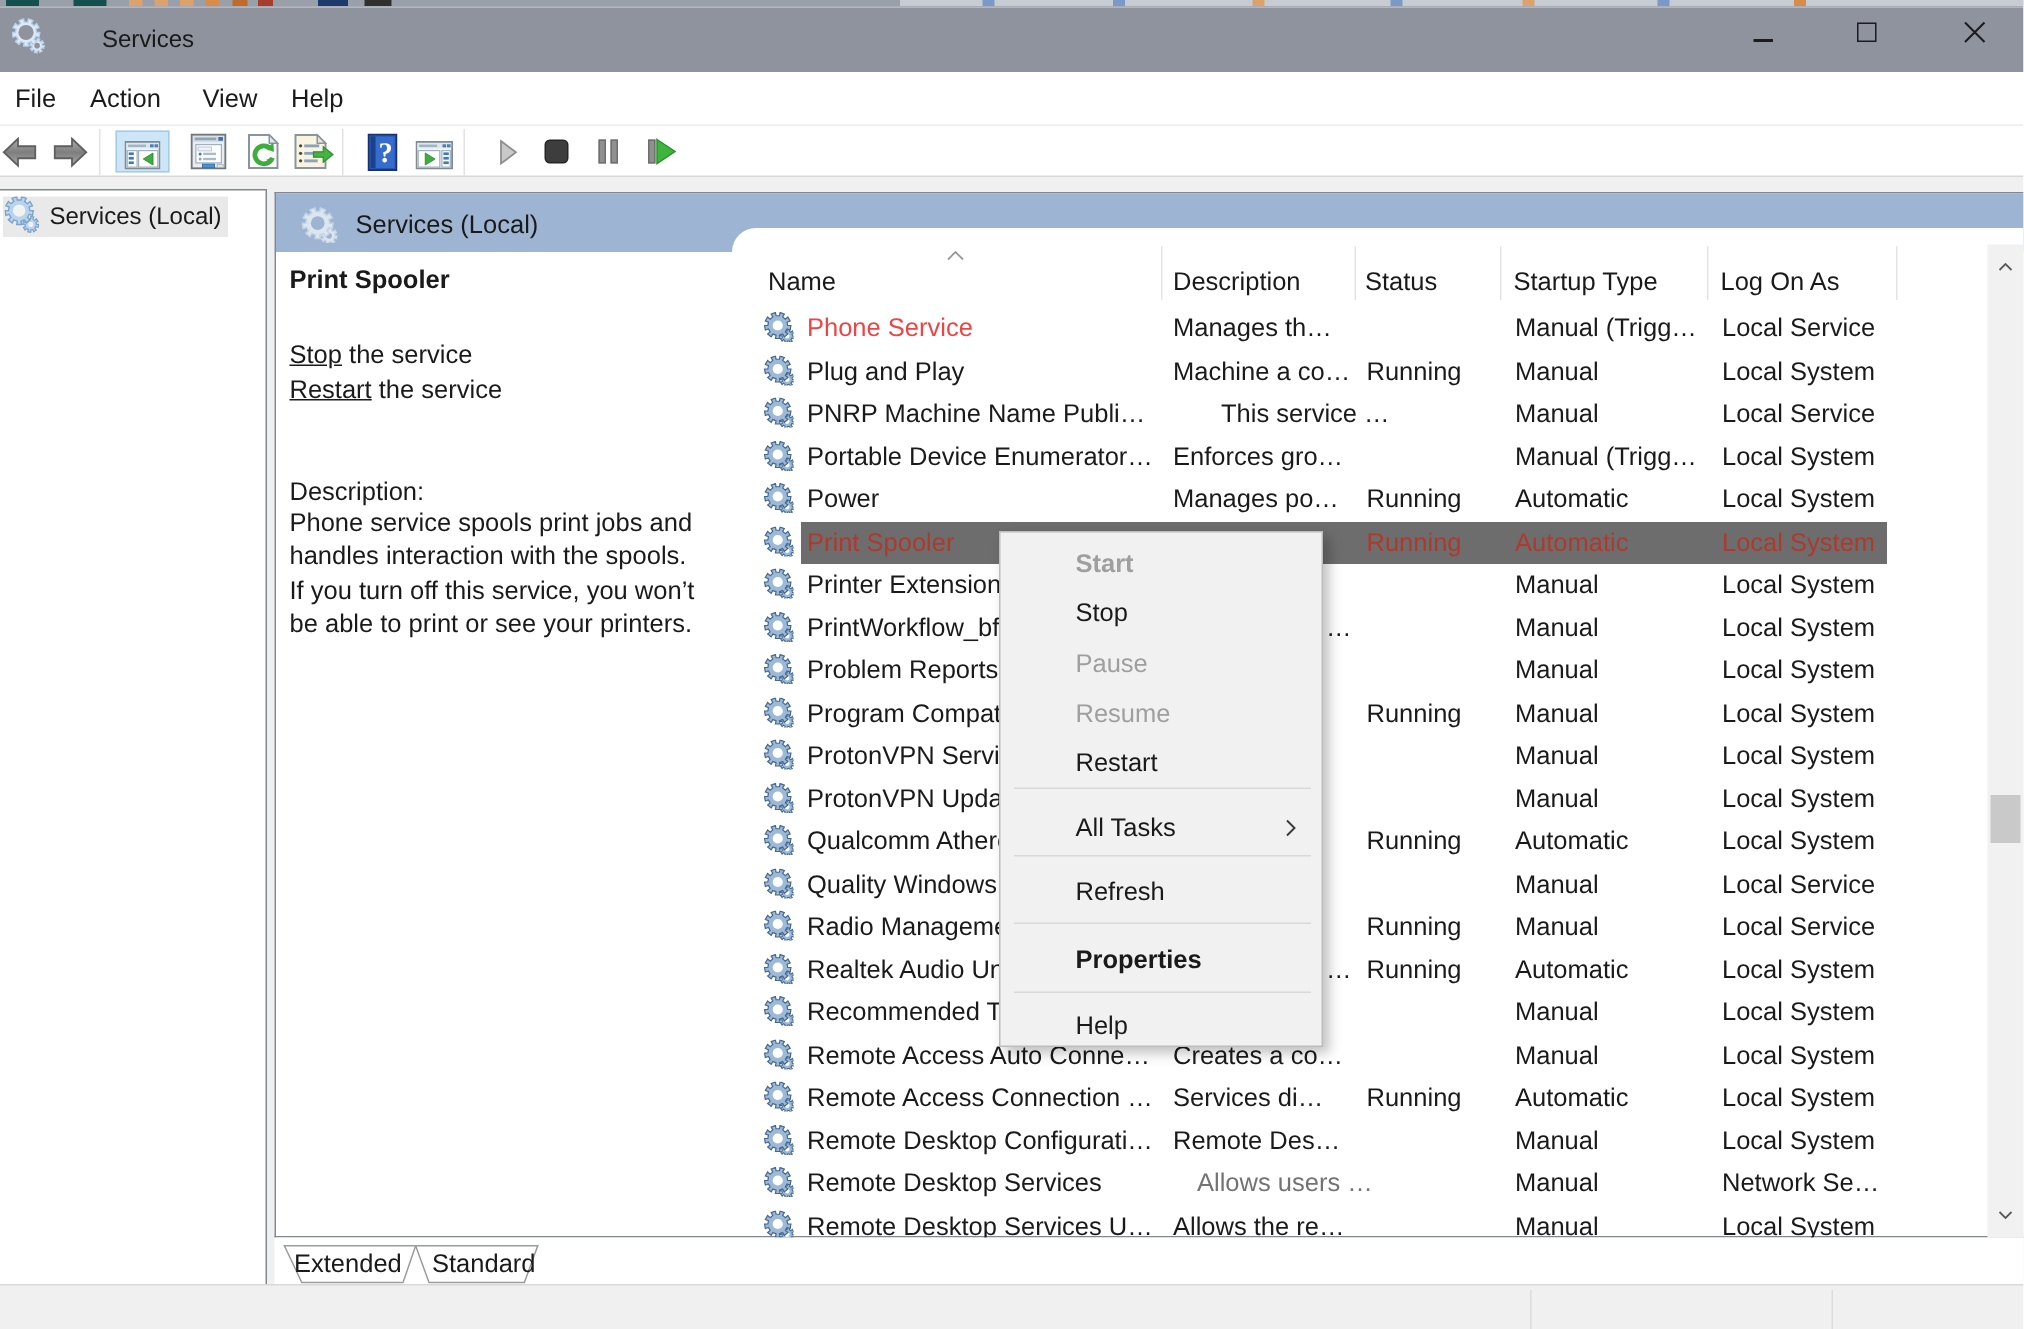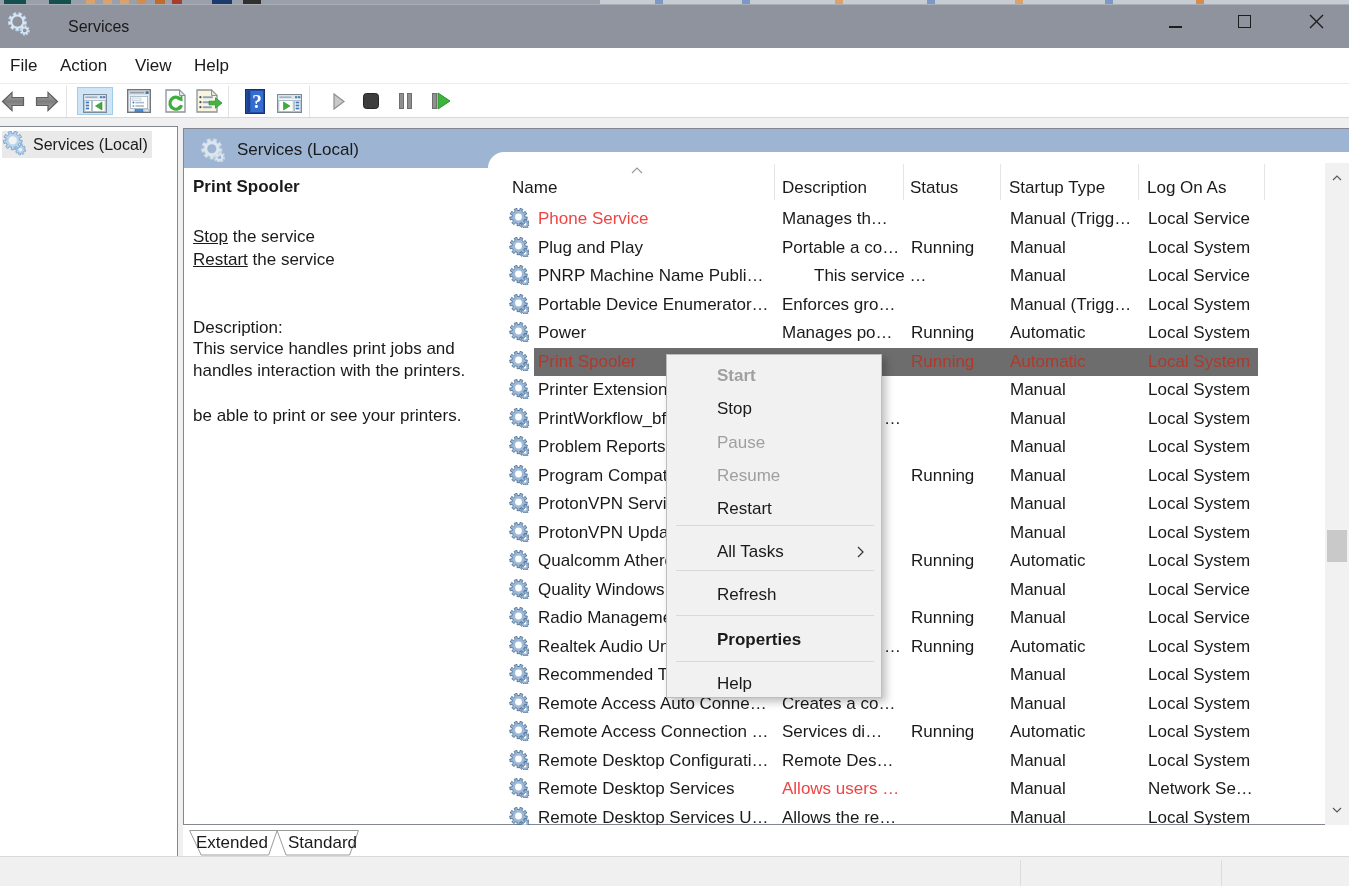--- a/index.html
+++ b/index.html
@@ -190,22 +190,23 @@
       <circle cx="15.3" cy="16" r="1.6" fill="#9db5d3"></circle>
       <path d="M17.60 9.00 L17.08 11.94 L15.20 11.26 L14.06 13.24 L15.59 14.53 L13.30 16.45 L12.30 14.72 L10.15 15.50 L10.49 17.47 L7.51 17.47 L7.85 15.50 L5.70 14.72 L4.70 16.45 L2.41 14.53 L3.94 13.24 L2.80 11.26 L0.92 11.94 L0.40 9.00 L2.40 9.00 L2.80 6.74 L0.92 6.06 L2.41 3.47 L3.94 4.76 L5.70 3.28 L4.70 1.55 L7.51 0.53 L7.85 2.50 L10.15 2.50 L10.49 0.53 L13.30 1.55 L12.30 3.28 L14.06 4.76 L15.59 3.47 L17.08 6.06 L15.20 6.74 L15.60 9.00 Z" fill="#dce6f0" stroke="#c6d4e2" stroke-width="0.8"></path>
       <circle cx="9" cy="9" r="3.8" fill="#9db5d3"></circle>
     </svg>
   <div class="abs t15" style="left:53px;top:11px;">Services (Local)</div>
 
   <div class="abs t15" style="left:9px;top:48px;font-weight:bold;">Print Spooler</div>
   <div class="abs t15" style="left:9px;top:98px;"><span style="text-decoration:underline;">Stop</span> the service</div>
   <div class="abs t15" style="left:9px;top:121px;"><span style="text-decoration:underline;">Restart</span> the service</div>
   <div class="abs t15" style="left:9px;top:189px;">Description:</div>
-  <div class="abs t15" style="left:9px;top:210px;">This service handles print jobs and</div>
-  <div class="abs t15" style="left:9px;top:232px;">handles interaction with the printers.</div>
+  <div class="abs t15" style="left:9px;top:210px;">Phone service spools print jobs and</div>
+  <div class="abs t15" style="left:9px;top:232px;">handles interaction with the spools.</div>
+  <div class="abs t15" style="left:9px;top:255px;">If you turn off this service, you won’t</div>
   <div class="abs t15" style="left:9px;top:277px;">be able to print or see your printers.</div>
 
   <div id="listheader">
     <div class="abs t15" style="left:328px;top:49px;">Name</div>
     <div class="abs t15" style="left:598px;top:49px;">Description</div>
     <div class="abs t15" style="left:726px;top:49px;">Status</div>
     <div class="abs t15" style="left:825px;top:49px;">Startup Type</div>
     <div class="abs t15" style="left:963px;top:49px;">Log On As</div>
     <svg class="abs" style="left:447px;top:38px;" width="12" height="8" viewBox="0 0 12 8">
         <path d="M1 6 L6 1 L11 6" fill="none" stroke="#9a9a9a" stroke-width="1.2"></path>
@@ -227,21 +228,21 @@
 <div class="abs t15" style="left:598px;top:80.00px;color:#1a1a1a;">Manages th…</div>
 <div class="abs t15" style="left:826px;top:80.00px;color:#1a1a1a;">Manual (Trigg…</div>
 <div class="abs t15" style="left:964px;top:80.00px;color:#1a1a1a;">Local Service</div>
 <svg class="abs" style="left:325px;top:107.50px;" width="20" height="20" viewBox="0 0 20 20">
       <path d="M20.60 16.00 L20.23 17.84 L19.03 17.34 L18.27 18.47 L19.19 19.39 L17.64 20.43 L17.14 19.23 L15.80 19.50 L15.80 20.80 L13.96 20.43 L14.46 19.23 L13.33 18.47 L12.41 19.39 L11.37 17.84 L12.57 17.34 L12.30 16.00 L11.00 16.00 L11.37 14.16 L12.57 14.66 L13.33 13.53 L12.41 12.61 L13.96 11.57 L14.46 12.77 L15.80 12.50 L15.80 11.20 L17.64 11.57 L17.14 12.77 L18.27 13.53 L19.19 12.61 L20.23 14.16 L19.03 14.66 L19.30 16.00 Z" fill="#9cb9d8" stroke="#45688e" stroke-width="0.7"></path>
       <circle cx="15.8" cy="16" r="1.6" fill="#ffffff"></circle>
       <path d="M18.30 9.00 L17.77 12.01 L15.70 11.26 L14.56 13.24 L16.24 14.66 L13.90 16.62 L12.80 14.72 L10.65 15.50 L11.03 17.67 L7.97 17.67 L8.35 15.50 L6.20 14.72 L5.10 16.62 L2.76 14.66 L4.44 13.24 L3.30 11.26 L1.23 12.01 L0.70 9.00 L2.90 9.00 L3.30 6.74 L1.23 5.99 L2.76 3.34 L4.44 4.76 L6.20 3.28 L5.10 1.38 L7.97 0.33 L8.35 2.50 L10.65 2.50 L11.03 0.33 L13.90 1.38 L12.80 3.28 L14.56 4.76 L16.24 3.34 L17.77 5.99 L15.70 6.74 L16.10 9.00 Z" fill="#9cb9d8" stroke="#45688e" stroke-width="0.8"></path>
       <circle cx="9.5" cy="9" r="3.4" fill="#ffffff"></circle>
     </svg>
 <div class="abs t15 clip" style="left:354px;top:108.50px;width:233px;color:#1a1a1a;">Plug and Play</div>
-<div class="abs t15" style="left:598px;top:108.50px;color:#1a1a1a;">Portable a co…</div>
+<div class="abs t15" style="left:598px;top:108.50px;color:#1a1a1a;">Machine a co…</div>
 <div class="abs t15" style="left:727px;top:108.50px;color:#1a1a1a;">Running</div>
 <div class="abs t15" style="left:826px;top:108.50px;color:#1a1a1a;">Manual</div>
 <div class="abs t15" style="left:964px;top:108.50px;color:#1a1a1a;">Local System</div>
 <svg class="abs" style="left:325px;top:136.00px;" width="20" height="20" viewBox="0 0 20 20">
       <path d="M20.60 16.00 L20.23 17.84 L19.03 17.34 L18.27 18.47 L19.19 19.39 L17.64 20.43 L17.14 19.23 L15.80 19.50 L15.80 20.80 L13.96 20.43 L14.46 19.23 L13.33 18.47 L12.41 19.39 L11.37 17.84 L12.57 17.34 L12.30 16.00 L11.00 16.00 L11.37 14.16 L12.57 14.66 L13.33 13.53 L12.41 12.61 L13.96 11.57 L14.46 12.77 L15.80 12.50 L15.80 11.20 L17.64 11.57 L17.14 12.77 L18.27 13.53 L19.19 12.61 L20.23 14.16 L19.03 14.66 L19.30 16.00 Z" fill="#9cb9d8" stroke="#45688e" stroke-width="0.7"></path>
       <circle cx="15.8" cy="16" r="1.6" fill="#ffffff"></circle>
       <path d="M18.30 9.00 L17.77 12.01 L15.70 11.26 L14.56 13.24 L16.24 14.66 L13.90 16.62 L12.80 14.72 L10.65 15.50 L11.03 17.67 L7.97 17.67 L8.35 15.50 L6.20 14.72 L5.10 16.62 L2.76 14.66 L4.44 13.24 L3.30 11.26 L1.23 12.01 L0.70 9.00 L2.90 9.00 L3.30 6.74 L1.23 5.99 L2.76 3.34 L4.44 4.76 L6.20 3.28 L5.10 1.38 L7.97 0.33 L8.35 2.50 L10.65 2.50 L11.03 0.33 L13.90 1.38 L12.80 3.28 L14.56 4.76 L16.24 3.34 L17.77 5.99 L15.70 6.74 L16.10 9.00 Z" fill="#9cb9d8" stroke="#45688e" stroke-width="0.8"></path>
       <circle cx="9.5" cy="9" r="3.4" fill="#ffffff"></circle>
     </svg>
 <div class="abs t15 clip" style="left:354px;top:137.00px;width:233px;color:#1a1a1a;">PNRP Machine Name Publication Service</div>
@@ -416,21 +417,21 @@
 <div class="abs t15" style="left:598px;top:621.50px;color:#1a1a1a;">Remote Des…</div>
 <div class="abs t15" style="left:826px;top:621.50px;color:#1a1a1a;">Manual</div>
 <div class="abs t15" style="left:964px;top:621.50px;color:#1a1a1a;">Local System</div>
 <svg class="abs" style="left:325px;top:649.00px;" width="20" height="20" viewBox="0 0 20 20">
       <path d="M20.60 16.00 L20.23 17.84 L19.03 17.34 L18.27 18.47 L19.19 19.39 L17.64 20.43 L17.14 19.23 L15.80 19.50 L15.80 20.80 L13.96 20.43 L14.46 19.23 L13.33 18.47 L12.41 19.39 L11.37 17.84 L12.57 17.34 L12.30 16.00 L11.00 16.00 L11.37 14.16 L12.57 14.66 L13.33 13.53 L12.41 12.61 L13.96 11.57 L14.46 12.77 L15.80 12.50 L15.80 11.20 L17.64 11.57 L17.14 12.77 L18.27 13.53 L19.19 12.61 L20.23 14.16 L19.03 14.66 L19.30 16.00 Z" fill="#9cb9d8" stroke="#45688e" stroke-width="0.7"></path>
       <circle cx="15.8" cy="16" r="1.6" fill="#ffffff"></circle>
       <path d="M18.30 9.00 L17.77 12.01 L15.70 11.26 L14.56 13.24 L16.24 14.66 L13.90 16.62 L12.80 14.72 L10.65 15.50 L11.03 17.67 L7.97 17.67 L8.35 15.50 L6.20 14.72 L5.10 16.62 L2.76 14.66 L4.44 13.24 L3.30 11.26 L1.23 12.01 L0.70 9.00 L2.90 9.00 L3.30 6.74 L1.23 5.99 L2.76 3.34 L4.44 4.76 L6.20 3.28 L5.10 1.38 L7.97 0.33 L8.35 2.50 L10.65 2.50 L11.03 0.33 L13.90 1.38 L12.80 3.28 L14.56 4.76 L16.24 3.34 L17.77 5.99 L15.70 6.74 L16.10 9.00 Z" fill="#9cb9d8" stroke="#45688e" stroke-width="0.8"></path>
       <circle cx="9.5" cy="9" r="3.4" fill="#ffffff"></circle>
     </svg>
 <div class="abs t15 clip" style="left:354px;top:650.00px;width:233px;color:#1a1a1a;">Remote Desktop Services</div>
-<div class="abs t15" style="left:598px;top:650.00px;color:#ef4444;">Allows users …</div>
+<div class="abs t15" style="left:614px;top:650.00px;color:#737373;">Allows users …</div>
 <div class="abs t15" style="left:826px;top:650.00px;color:#1a1a1a;">Manual</div>
 <div class="abs t15" style="left:964px;top:650.00px;color:#1a1a1a;">Network Se…</div>
 <svg class="abs" style="left:325px;top:677.50px;" width="20" height="20" viewBox="0 0 20 20">
       <path d="M20.60 16.00 L20.23 17.84 L19.03 17.34 L18.27 18.47 L19.19 19.39 L17.64 20.43 L17.14 19.23 L15.80 19.50 L15.80 20.80 L13.96 20.43 L14.46 19.23 L13.33 18.47 L12.41 19.39 L11.37 17.84 L12.57 17.34 L12.30 16.00 L11.00 16.00 L11.37 14.16 L12.57 14.66 L13.33 13.53 L12.41 12.61 L13.96 11.57 L14.46 12.77 L15.80 12.50 L15.80 11.20 L17.64 11.57 L17.14 12.77 L18.27 13.53 L19.19 12.61 L20.23 14.16 L19.03 14.66 L19.30 16.00 Z" fill="#9cb9d8" stroke="#45688e" stroke-width="0.7"></path>
       <circle cx="15.8" cy="16" r="1.6" fill="#ffffff"></circle>
       <path d="M18.30 9.00 L17.77 12.01 L15.70 11.26 L14.56 13.24 L16.24 14.66 L13.90 16.62 L12.80 14.72 L10.65 15.50 L11.03 17.67 L7.97 17.67 L8.35 15.50 L6.20 14.72 L5.10 16.62 L2.76 14.66 L4.44 13.24 L3.30 11.26 L1.23 12.01 L0.70 9.00 L2.90 9.00 L3.30 6.74 L1.23 5.99 L2.76 3.34 L4.44 4.76 L6.20 3.28 L5.10 1.38 L7.97 0.33 L8.35 2.50 L10.65 2.50 L11.03 0.33 L13.90 1.38 L12.80 3.28 L14.56 4.76 L16.24 3.34 L17.77 5.99 L15.70 6.74 L16.10 9.00 Z" fill="#9cb9d8" stroke="#45688e" stroke-width="0.8"></path>
       <circle cx="9.5" cy="9" r="3.4" fill="#ffffff"></circle>
     </svg>
 <div class="abs t15 clip" style="left:354px;top:678.50px;width:233px;color:#1a1a1a;">Remote Desktop Services UserMode Port Redirector</div>
 <div class="abs t15" style="left:598px;top:678.50px;color:#1a1a1a;">Allows the re…</div>

